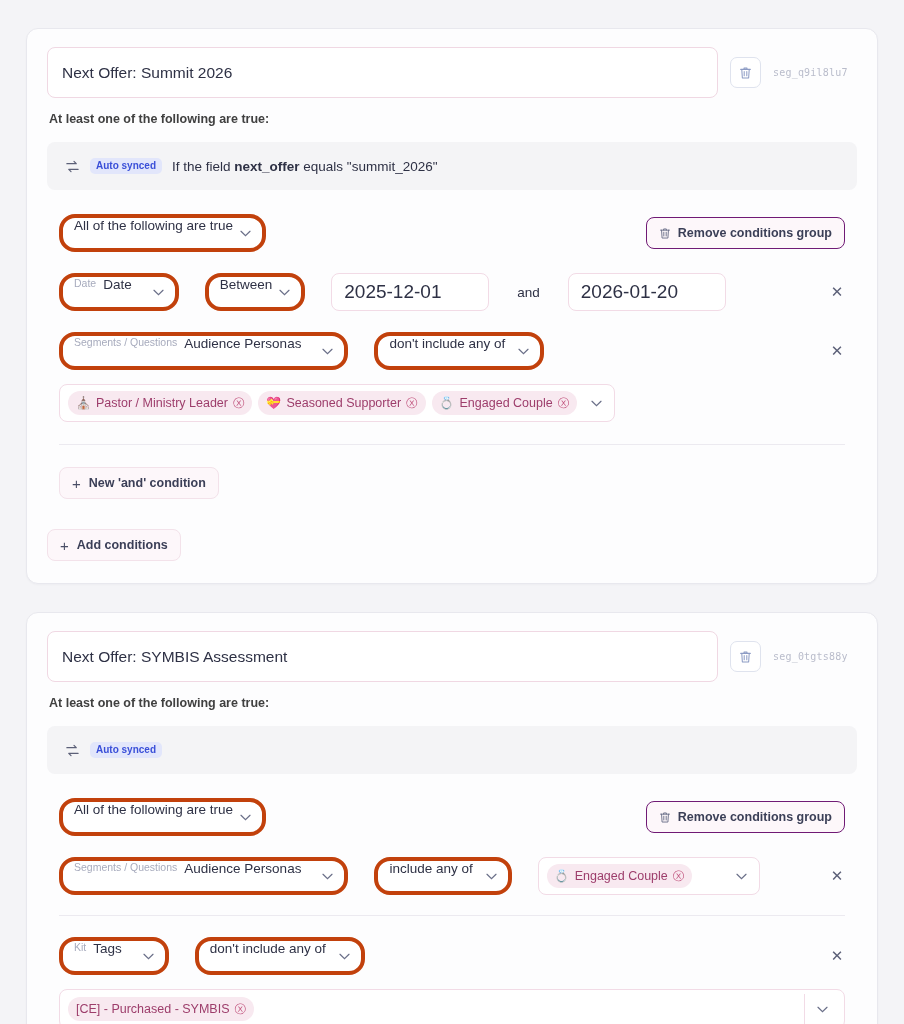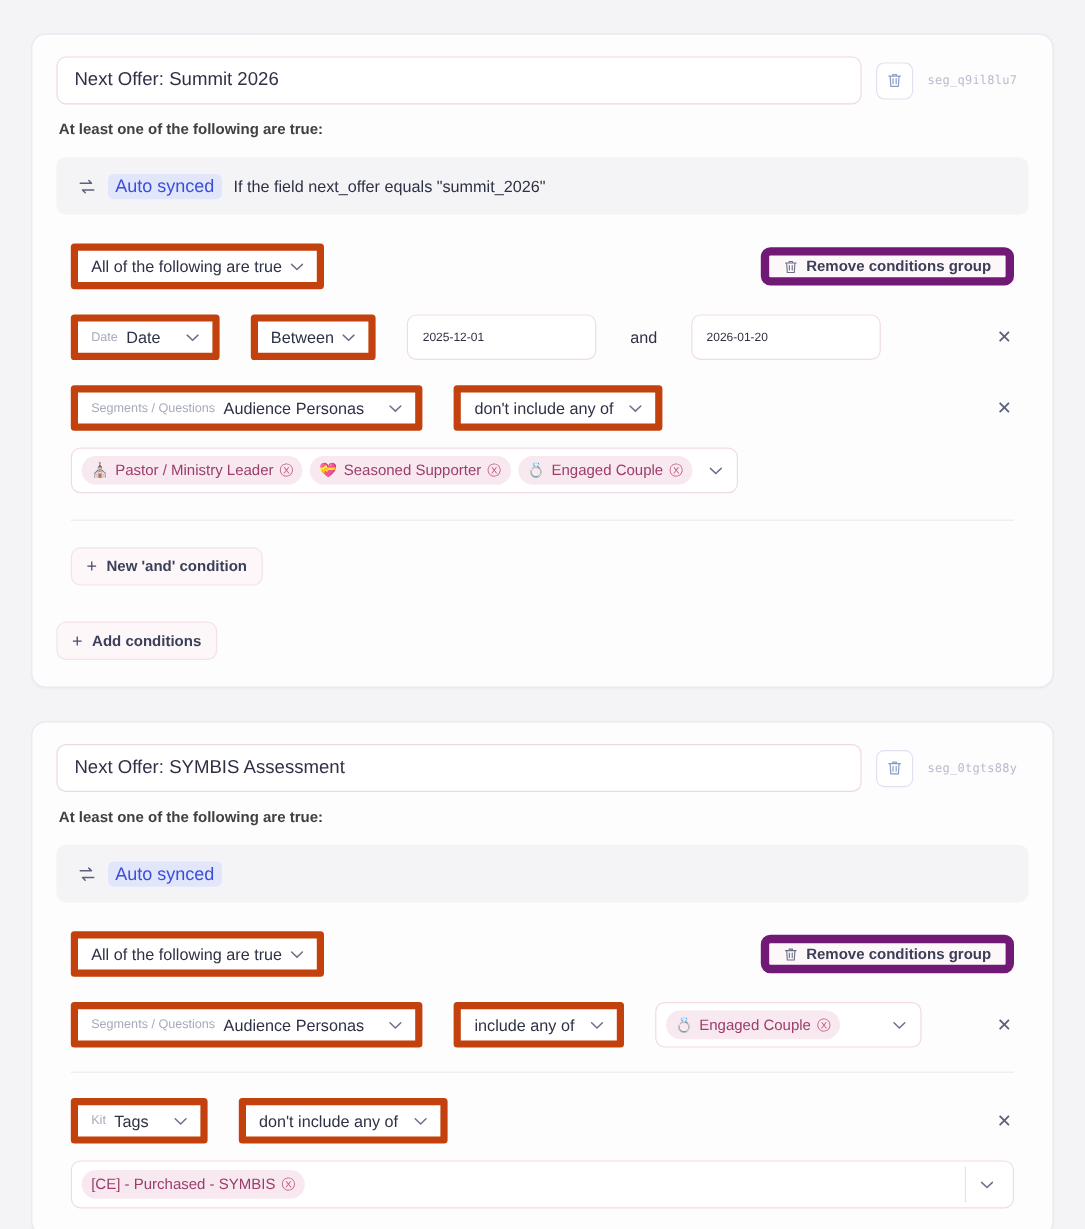--- a/index.html
+++ b/index.html
@@ -23,21 +23,21 @@
   }
 
   
   .card-head {
     display: flex;
     align-items: center;
     gap: 12px;
   }
   .title-input {
     flex: 1 1 auto;
-    height: 40px;
+    height: 51px;
     border: 1px solid #f0d8e3;
     border-radius: 8px;
     background: #ffffff;
     color: #2e3145;
     font-size: 15.5px;
     font-family: "Liberation Sans", sans-serif;
     padding: 0 14px;
     outline: none;
   }
   .trash-btn {
@@ -74,54 +74,53 @@
     height: 48px;
     display: flex;
     align-items: center;
     padding: 0 18px;
     gap: 10px;
   }
   .sync-icon { display: flex; align-items: center; color: #5c6078; }
   .badge-auto {
     background: #e2e6fb;
     color: #3a4fd8;
-    font-size: 15px;
-    font-weight: normal;
+    font-size: 10px;
+    font-weight: bold;
     border-radius: 5px;
     padding: 3px 6px;
     line-height: 1;
   }
   .sync-text { font-size: 13.5px; color: #2e3145; }
-  .sync-text b { font-weight: normal; }
+  .sync-text b { font-weight: bold; }
 
   
   .group { margin-top: 24px; padding: 0 12px; }
   .group-head {
     display: flex; align-items: center; justify-content: space-between;
   }
 
   .pill {
-    border: 6px solid #c2410c;
-    border-radius: 3px;
+    border: 4px solid #c2410c;
+    border-radius: 16px;
     background: #ffffff;
     height: 38px;
     display: inline-flex;
-    align-items: center;
     gap: 7px;
     padding: 0 11px;
     font-size: 13.5px;
     color: #2e3145;
     cursor: pointer;
     white-space: nowrap;
   }
   .pill .prefix { font-size: 10.5px; color: #a7abbd; }
   .chev { color: #6b7089; display:flex; align-items:center; }
 
   .btn-remove-group {
-    border: 7px solid #701a75;
+    border: 1px solid #701a75;
     background: #fdf7fa;
     border-radius: 8px;
     height: 32px;
     display: inline-flex; align-items: center; gap: 7px;
     padding: 0 12px;
     font-size: 12.5px;
     font-weight: bold;
     color: #3b3f57;
     cursor: pointer;
   }
@@ -137,21 +136,21 @@
   .row-x {
     color: #5c6078; font-size: 15px; cursor: pointer;
     width: 16px; text-align: center; flex: 0 0 auto;
   }
 
   .val-input {
     height: 38px;
     border: 1px solid #f2dbe6;
     border-radius: 8px;
     background: #fff;
-    font-size: 10px;
+    font-size: 19px;
     color: #2e3145;
     padding: 0 12px;
     font-family: "Liberation Sans", sans-serif;
     outline: none;
   }
   .w-date { width: 158px; }
 
   
   .tagbox {
     border: 1px solid #f2dbe6;

